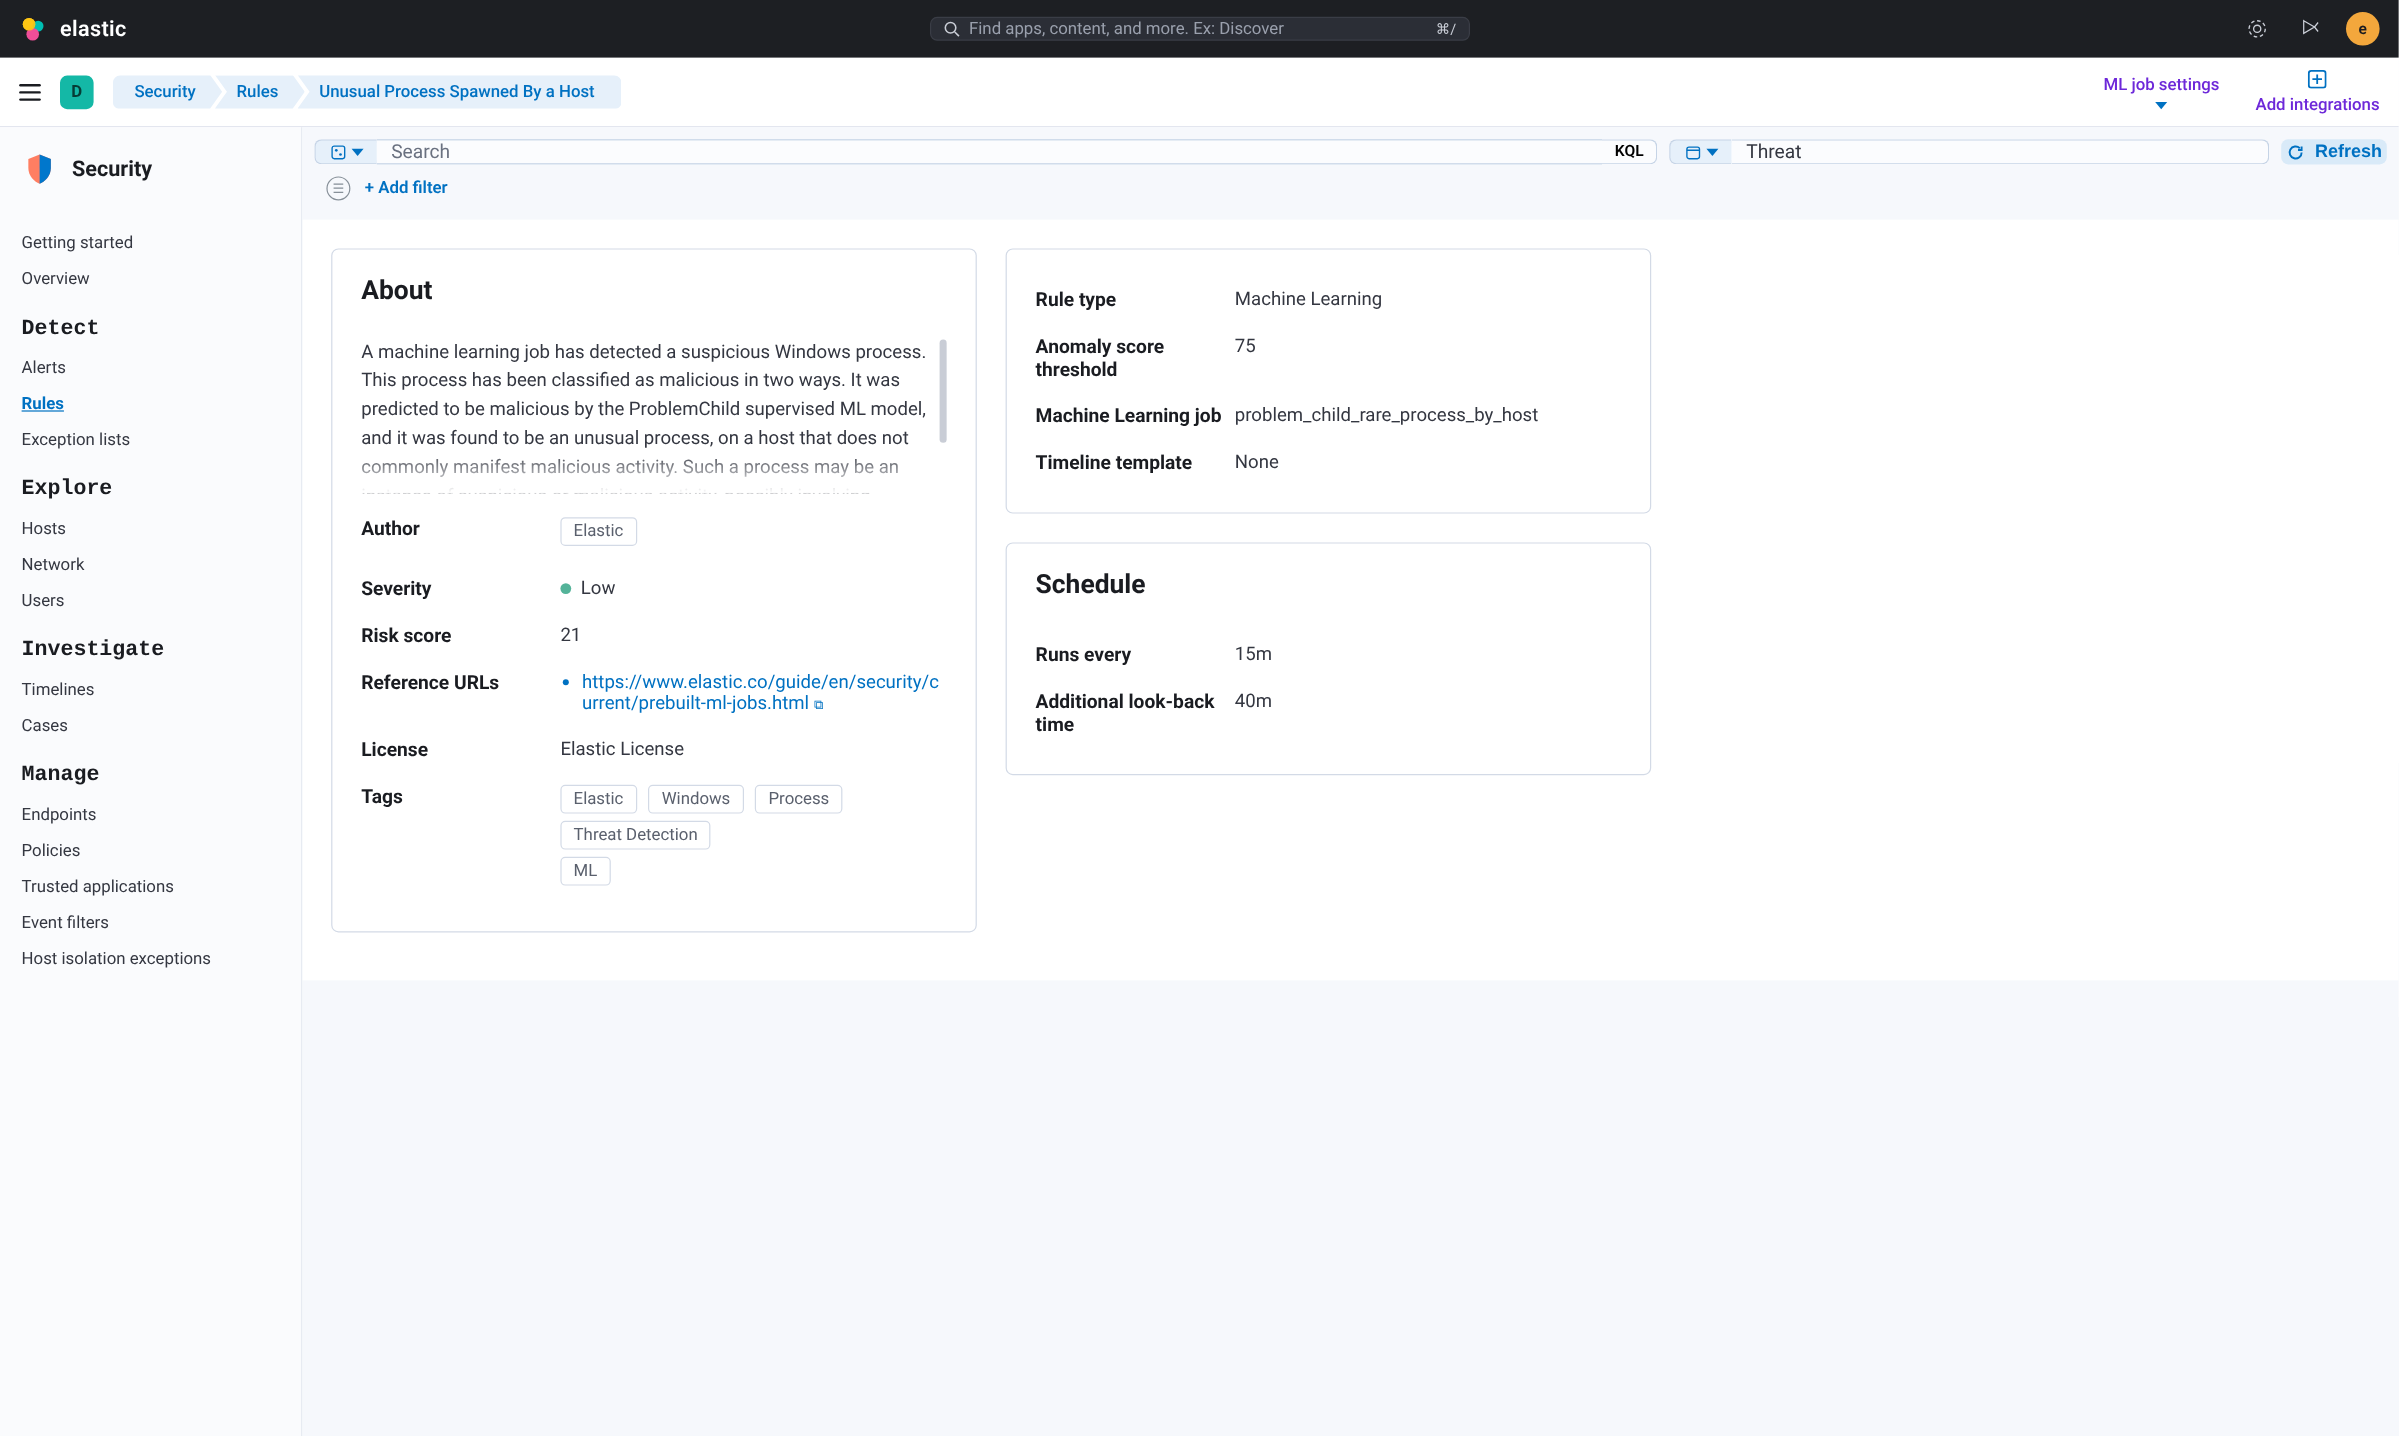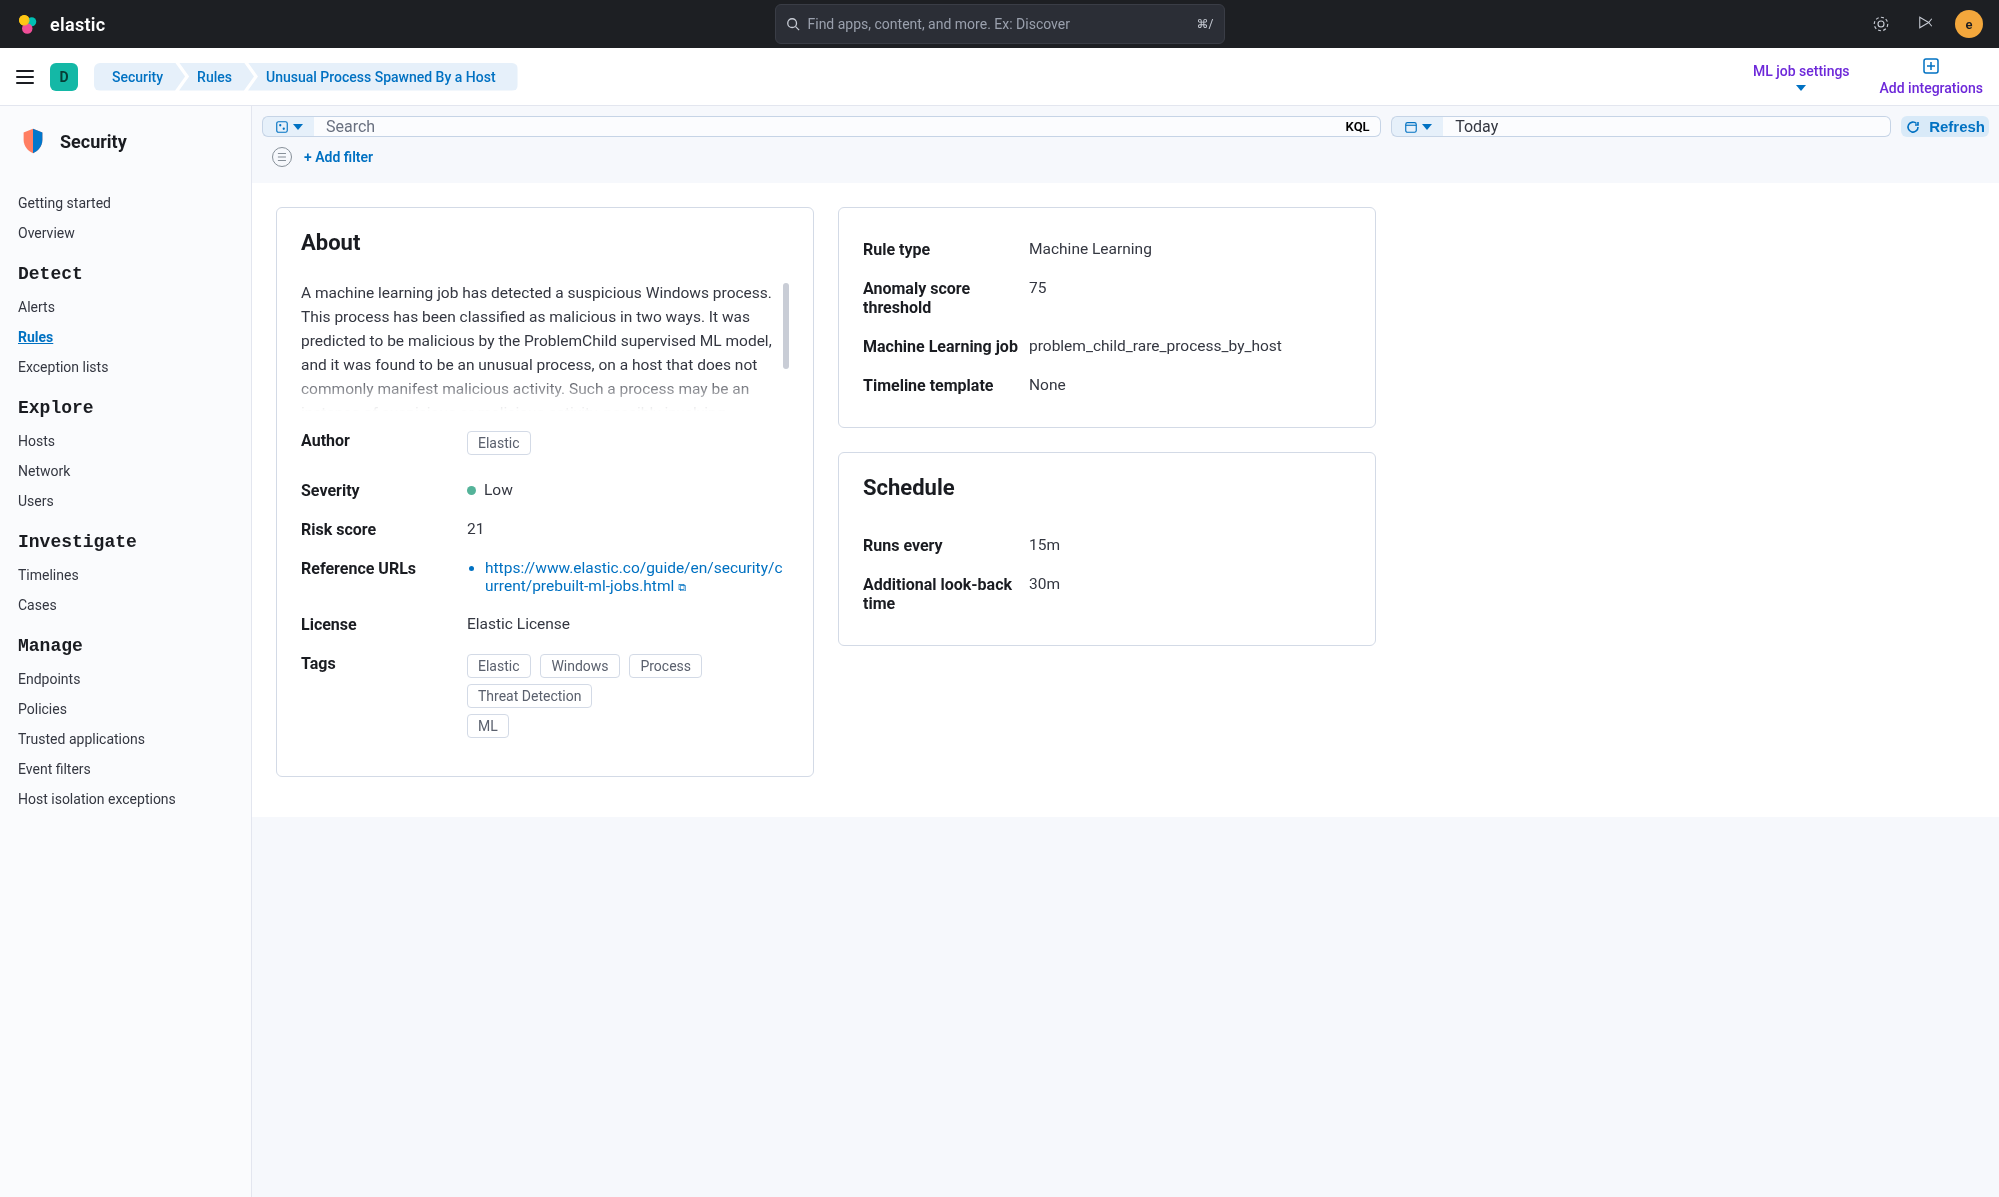--- a/index.html
+++ b/index.html
@@ -24,21 +24,21 @@
   .logo-cluster {
     display: flex;
     align-items: center;
     gap: 10px;
   }
   .elastic-logo-svg { width: 24px; height: 24px; }
   .logo-text { font-size: 18px; font-weight: 600; letter-spacing: 0.3px; }
   .global-search {
     flex: none;
     width: 450px;
-    height: 40px;
+    height: 20px;
     background: #2b2e36;
     border: 1px solid #3a3d46;
     border-radius: 6px;
     display: flex;
     align-items: center;
     padding: 0 10px;
     color: #c9cdd6;
     gap: 8px;
     position: absolute;
     left: 50%;
@@ -414,21 +414,21 @@
         </div>
         <div class="qb-date">
           <div class="date-prefix">
             <svg width="14" height="14" viewBox="0 0 16 16">
                 <rect x="2" y="3" width="12" height="11" rx="2" stroke="#0071c2" stroke-width="1.3" fill="none"></rect>
                 <line x1="2" y1="6" x2="14" y2="6" stroke="#0071c2" stroke-width="1.3"></line>
               </svg>
             <span class="chev-down"></span>
           </div>
           <div class="date-val">
-            <span>Today</span>
+            <span>Threat</span>
           </div>
         </div>
         <button class="btn-refresh">
           <svg width="16" height="16" viewBox="0 0 16 16">
               <path d="M13 8 A5 5 0 1 1 11.5 4.5" stroke="#0071c2" stroke-width="1.6" fill="none"></path>
               <path d="M13 3 L13 6 L10 6" stroke="#0071c2" stroke-width="1.6" fill="none"></path>
             </svg>
           <span>Refresh</span>
         </button>
       </div>
@@ -505,19 +505,19 @@
         </div>
 
         <div class="panel">
           <h2>Schedule</h2>
           <div class="kv">
               <div class="k">Runs every</div>
               <div class="v">15m</div>
             </div>
           <div class="kv">
               <div class="k">Additional look-back time</div>
-              <div class="v">30m</div>
+              <div class="v">40m</div>
             </div>
         </div>
       </div>
     </div>
   </main>
 </div>
 
 </body></html>

